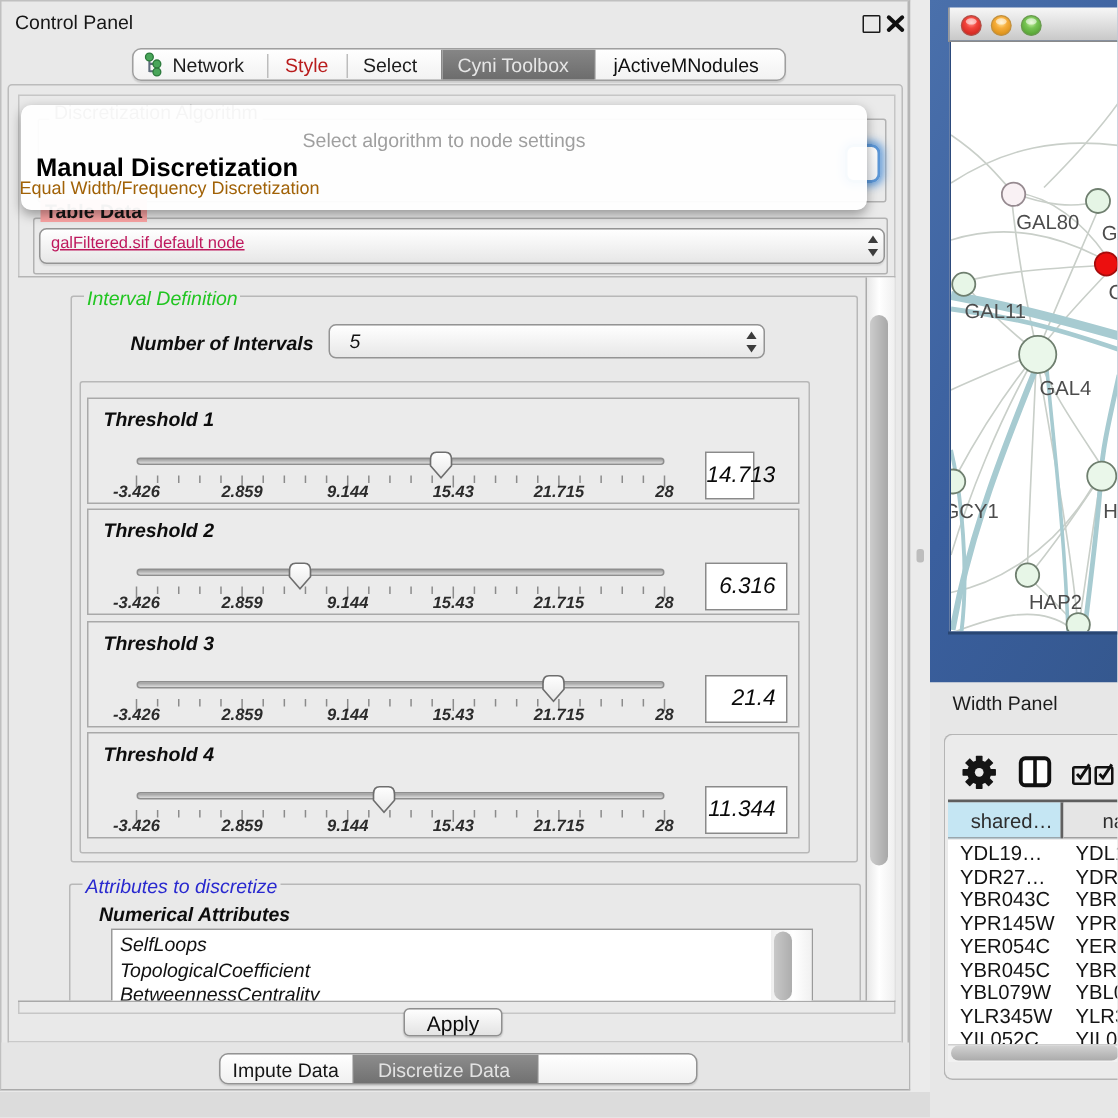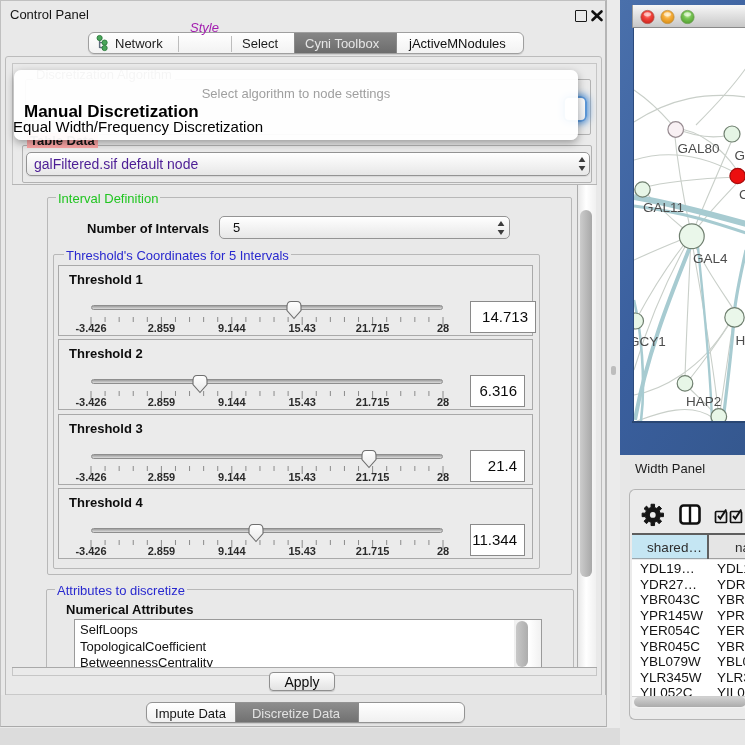--- a/index.html
+++ b/index.html
@@ -19,59 +19,58 @@
     <path d="M2.5 3.5 L11.5 12" stroke="#111" stroke-width="2.6" stroke-linecap="round"></path>
     <path d="M11.5 3.5 L2.5 12" stroke="#111" stroke-width="2.6" stroke-linecap="round"></path>
   </svg>
 <div class="abs" style="left:88px;top:32px;width:436px;height:22px;border:1px solid #9f9f9f;border-radius:6px;overflow:hidden;background:linear-gradient(#ffffff,#f2f2f2);box-shadow:0 1px 1px rgba(0,0,0,0.12);">
 <div class="abs" style="left:0;top:0;width:205px;height:22px;"></div>
 <div class="abs" style="left:89px;top:3px;width:1px;height:16px;background:#bdbdbd;"></div>
 <div class="abs" style="left:142px;top:3px;width:1px;height:16px;background:#bdbdbd;"></div>
 <div class="abs" style="left:205px;top:0;width:103px;height:22px;background:linear-gradient(#868686,#6a6a6a);border-left:1px solid #8a8a8a;border-right:1px solid #8a8a8a;"></div>
 </div>
 <div class="abs b13" style="left:115px;top:36px;color:#1c1c1c;">Network</div>
-<div class="abs b13" style="left:190px;top:20px;color:#a21caf;font-style:italic;">Style</div>
+<div class="abs b13" style="left:190px;top:36px;color:#b91c1c;">Style</div>
 <div class="abs b13" style="left:242px;top:36px;color:#1c1c1c;">Select</div>
 <div class="abs b13" style="left:305px;top:36px;color:#e6e6e6;">Cyni Toolbox</div>
 <div class="abs b13" style="left:409px;top:36px;color:#101010;">jActiveMNodules</div>
 <svg class="abs" style="left:95px;top:34px;" width="16" height="18" viewBox="0 0 16 18">
 <path d="M4.6 4.5 V14 M4.6 8.6 H9 M4.6 13.5 H9" stroke="#5d6b7b" stroke-width="1.4" fill="none"></path>
 <circle cx="4.6" cy="4" r="2.6" fill="#49a65a" stroke="#2c7a3c" stroke-width="0.9"></circle>
 <circle cx="9.6" cy="8.6" r="2.6" fill="#49a65a" stroke="#2c7a3c" stroke-width="0.9"></circle>
 <circle cx="9.6" cy="14" r="2.6" fill="#49a65a" stroke="#2c7a3c" stroke-width="0.9"></circle>
 </svg>
 <div class="abs" style="left:5px;top:56px;width:597px;height:670px;border:1px solid #bcbcbc;border-radius:3px;background:#e9e9e9;"></div>
 <div class="abs" style="left:12px;top:63px;width:585px;height:613px;border:1px solid #c6c6c6;background:#eaeaea;"></div>
 <div class="abs" style="left:25px;top:79px;width:566px;height:56px;border:1px solid #b2b2b2;border-radius:2px;"></div>
 <div class="abs b13" style="left:33px;top:67px;background:#eaeaea;padding:0 3px;color:#424242;">Discretization Algorithm</div>
 <div class="abs" style="left:563px;top:96px;width:24px;height:26px;border-radius:6px;background:linear-gradient(#fdfdfd,#eef1f5);border:2.5px solid #5b96d6;box-shadow:0 0 6px 2px rgba(80,145,215,0.9);"></div>
 <div class="abs" style="left:22px;top:145px;width:570px;height:38px;border:1px solid #b2b2b2;border-top:1px solid #b2b2b2;border-radius:2px;"></div>
 <div class="abs b13" style="left:27px;top:133px;background:#fca5a5;padding:0 3px;color:#161616;font-weight:bold;">Table Data</div>
 <div class="abs" style="left:26px;top:152px;width:564px;height:24px;border:1px solid #949494;border-radius:5px;background:linear-gradient(#ffffff,#e7e7e7);box-shadow:0 1px 1px rgba(0,0,0,0.08);"></div>
-<div class="abs" style="left:34px;top:156px;font-size:14px;color:#4c1d95;">galFiltered.sif default node</div>
+<div class="abs" style="left:34px;top:156px;font-size:11px;color:#be185d;text-decoration:underline;">galFiltered.sif default node</div>
 <svg class="abs" style="left:576px;top:155px;" width="12" height="18" viewBox="0 0 12 18">
     <path d="M6 2 L9.4 7 H2.6 Z" fill="#3c3c3c"></path>
     <path d="M6 16 L2.6 11 H9.4 Z" fill="#3c3c3c"></path>
   </svg>
 <div class="abs" style="left:14px;top:70px;width:564px;height:70px;background:rgba(255,255,255,0.95);border-radius:7px;box-shadow:0 3px 8px rgba(0,0,0,0.35);"></div>
 <div class="abs b13 ctr" style="left:14px;top:86px;width:564px;color:#9f9f9f;">Select algorithm to node settings</div>
 <div class="abs bold" style="left:24px;top:102px;font-size:17px;color:#000;text-align:right;">Manual Discretization</div>
-<div class="abs" style="left:13px;top:118px;font-size:15px;color:#000000;">Equal Width/Frequency Discretization</div>
-<div class="abs" style="left:12px;top:184px;width:585px;height:484px;border-top:1px solid #b5b5b5;border-bottom:1px solid #a9a9a9;background:#e9e9e9;overflow:hidden;" id="vp">
+<div class="abs" style="left:13px;top:118px;font-size:12px;color:#a16207;">Equal Width/Frequency Discretization</div>
+<div class="abs" style="left:12px;top:184px;width:585px;height:484px;border-top:1px solid #b5b5b5;border-bottom:1px solid #a9a9a9;background:#e9e9e9;overflow:hidden;font-style:italic;" id="vp">
 <div class="abs" style="left:35px;top:12px;width:525px;height:378px;border:1px solid #b8b8b8;border-radius:2px;"></div>
 <div class="abs b13" style="left:44px;top:6px;background:#e9e9e9;padding:0 2px;color:#21c521;">Interval Definition</div>
 <div class="abs b13 bold" style="left:75px;top:36px;color:#0d0d0d;">Number of Intervals</div>
 <div class="abs" style="left:207px;top:31px;width:291px;height:23px;border:1px solid #949494;border-radius:5px;background:linear-gradient(#ffffff,#e7e7e7);"></div>
 <div class="abs b13" style="left:221px;top:35px;color:#101010;">5</div>
 <svg class="abs" style="left:483px;top:34px;" width="12" height="18" viewBox="0 0 12 18">
       <path d="M6 2 L9.4 7 H2.6 Z" fill="#3c3c3c"></path>
       <path d="M6 16 L2.6 11 H9.4 Z" fill="#3c3c3c"></path>
     </svg>
 <div class="abs" style="left:41px;top:69px;width:487px;height:315px;border:1px solid #b8b8b8;border-radius:2px;"></div>
-<div class="abs b13" style="left:52px;top:63px;background:#e9e9e9;padding:0 2px;color:#2929cf;">Threshold's Coordinates for 5 Intervals</div>
 <div class="abs" style="left:46px;top:80px;width:475px;height:71px;border:1px solid #a9a9a9;background:#ebebeb;"></div>
 <div class="abs b13 bold" style="left:57px;top:87px;color:#0d0d0d;">Threshold 1</div>
 <div class="abs" style="left:79px;top:120px;width:352px;height:5px;border:1px solid #8e8e8e;border-radius:3px;background:linear-gradient(#9d9d9d,#dcdcdc);"></div>
 <svg class="abs" style="left:73px;top:130px;" width="370" height="12" viewBox="0 0 370 12">
       <path d="M6.00 2 V10 M20.08 2 V7 M34.16 2 V7 M48.24 2 V7 M62.32 2 V7 M76.40 2 V10 M90.48 2 V7 M104.56 2 V7 M118.64 2 V7 M132.72 2 V7 M146.80 2 V10 M160.88 2 V7 M174.96 2 V7 M189.04 2 V7 M203.12 2 V7 M217.20 2 V10 M231.28 2 V7 M245.36 2 V7 M259.44 2 V7 M273.52 2 V7 M287.60 2 V10 M301.68 2 V7 M315.76 2 V7 M329.84 2 V7 M343.92 2 V7 M358.00 2 V10" stroke="#8b8b8b" stroke-width="1"></path>
     </svg>
 <div class="abs ctr bold" style="left:49.0px;top:137px;width:60px;font-size:11px;color:#2b2b2b;">-3.426</div>
 <div class="abs ctr bold" style="left:119.39775981671227px;top:137px;width:60px;font-size:11px;color:#2b2b2b;">2.859</div>
 <div class="abs ctr bold" style="left:189.79551963342453px;top:137px;width:60px;font-size:11px;color:#2b2b2b;">9.144</div>
 <div class="abs ctr bold" style="left:260.20448036657547px;top:137px;width:60px;font-size:11px;color:#2b2b2b;">15.43</div>
@@ -80,21 +79,21 @@
 <svg class="abs" style="left:274.1734232800866px;top:115px;" width="16" height="20" viewBox="0 0 16 20">
       <path d="M1 6.5 Q1 1.5 5 1.5 L11 1.5 Q15 1.5 15 6.5 L15 10.5 L8 18.5 L1 10.5 Z" fill="url(#thg265)" stroke="#6e6e6e" stroke-width="1.1"></path>
       <defs>
         <linearGradient id="thg265" x1="0" y1="0" x2="0" y2="1">
           <stop offset="0" stop-color="#ffffff"></stop>
           <stop offset="0.55" stop-color="#f2f2f2"></stop>
           <stop offset="1" stop-color="#e8e8e8"></stop>
         </linearGradient>
       </defs>
     </svg>
-<div class="abs" style="left:458px;top:116px;width:66px;height:32px;background:#fff;border:1.5px solid #8a8a8a;font-size:15px;color:#0a0a0a;text-align:right;line-height:29px;padding-right:7px;">14.713</div>
+<div class="abs" style="left:458px;top:116px;width:33px;height:32px;background:#fff;border:1.5px solid #8a8a8a;font-size:15px;color:#0a0a0a;text-align:right;line-height:29px;padding-right:7px;">14.713</div>
 <div class="abs" style="left:46px;top:154px;width:475px;height:71px;border:1px solid #a9a9a9;background:#ebebeb;"></div>
 <div class="abs b13 bold" style="left:57px;top:161px;color:#0d0d0d;">Threshold 2</div>
 <div class="abs" style="left:79px;top:194px;width:352px;height:5px;border:1px solid #8e8e8e;border-radius:3px;background:linear-gradient(#9d9d9d,#dcdcdc);"></div>
 <svg class="abs" style="left:73px;top:204px;" width="370" height="12" viewBox="0 0 370 12">
       <path d="M6.00 2 V10 M20.08 2 V7 M34.16 2 V7 M48.24 2 V7 M62.32 2 V7 M76.40 2 V10 M90.48 2 V7 M104.56 2 V7 M118.64 2 V7 M132.72 2 V7 M146.80 2 V10 M160.88 2 V7 M174.96 2 V7 M189.04 2 V7 M203.12 2 V7 M217.20 2 V10 M231.28 2 V7 M245.36 2 V7 M259.44 2 V7 M273.52 2 V7 M287.60 2 V10 M301.68 2 V7 M315.76 2 V7 M329.84 2 V7 M343.92 2 V7 M358.00 2 V10" stroke="#8b8b8b" stroke-width="1"></path>
     </svg>
 <div class="abs ctr bold" style="left:49.0px;top:211px;width:60px;font-size:11px;color:#2b2b2b;">-3.426</div>
 <div class="abs ctr bold" style="left:119.39775981671227px;top:211px;width:60px;font-size:11px;color:#2b2b2b;">2.859</div>
 <div class="abs ctr bold" style="left:189.79551963342453px;top:211px;width:60px;font-size:11px;color:#2b2b2b;">9.144</div>
 <div class="abs ctr bold" style="left:260.20448036657547px;top:211px;width:60px;font-size:11px;color:#2b2b2b;">15.43</div>

